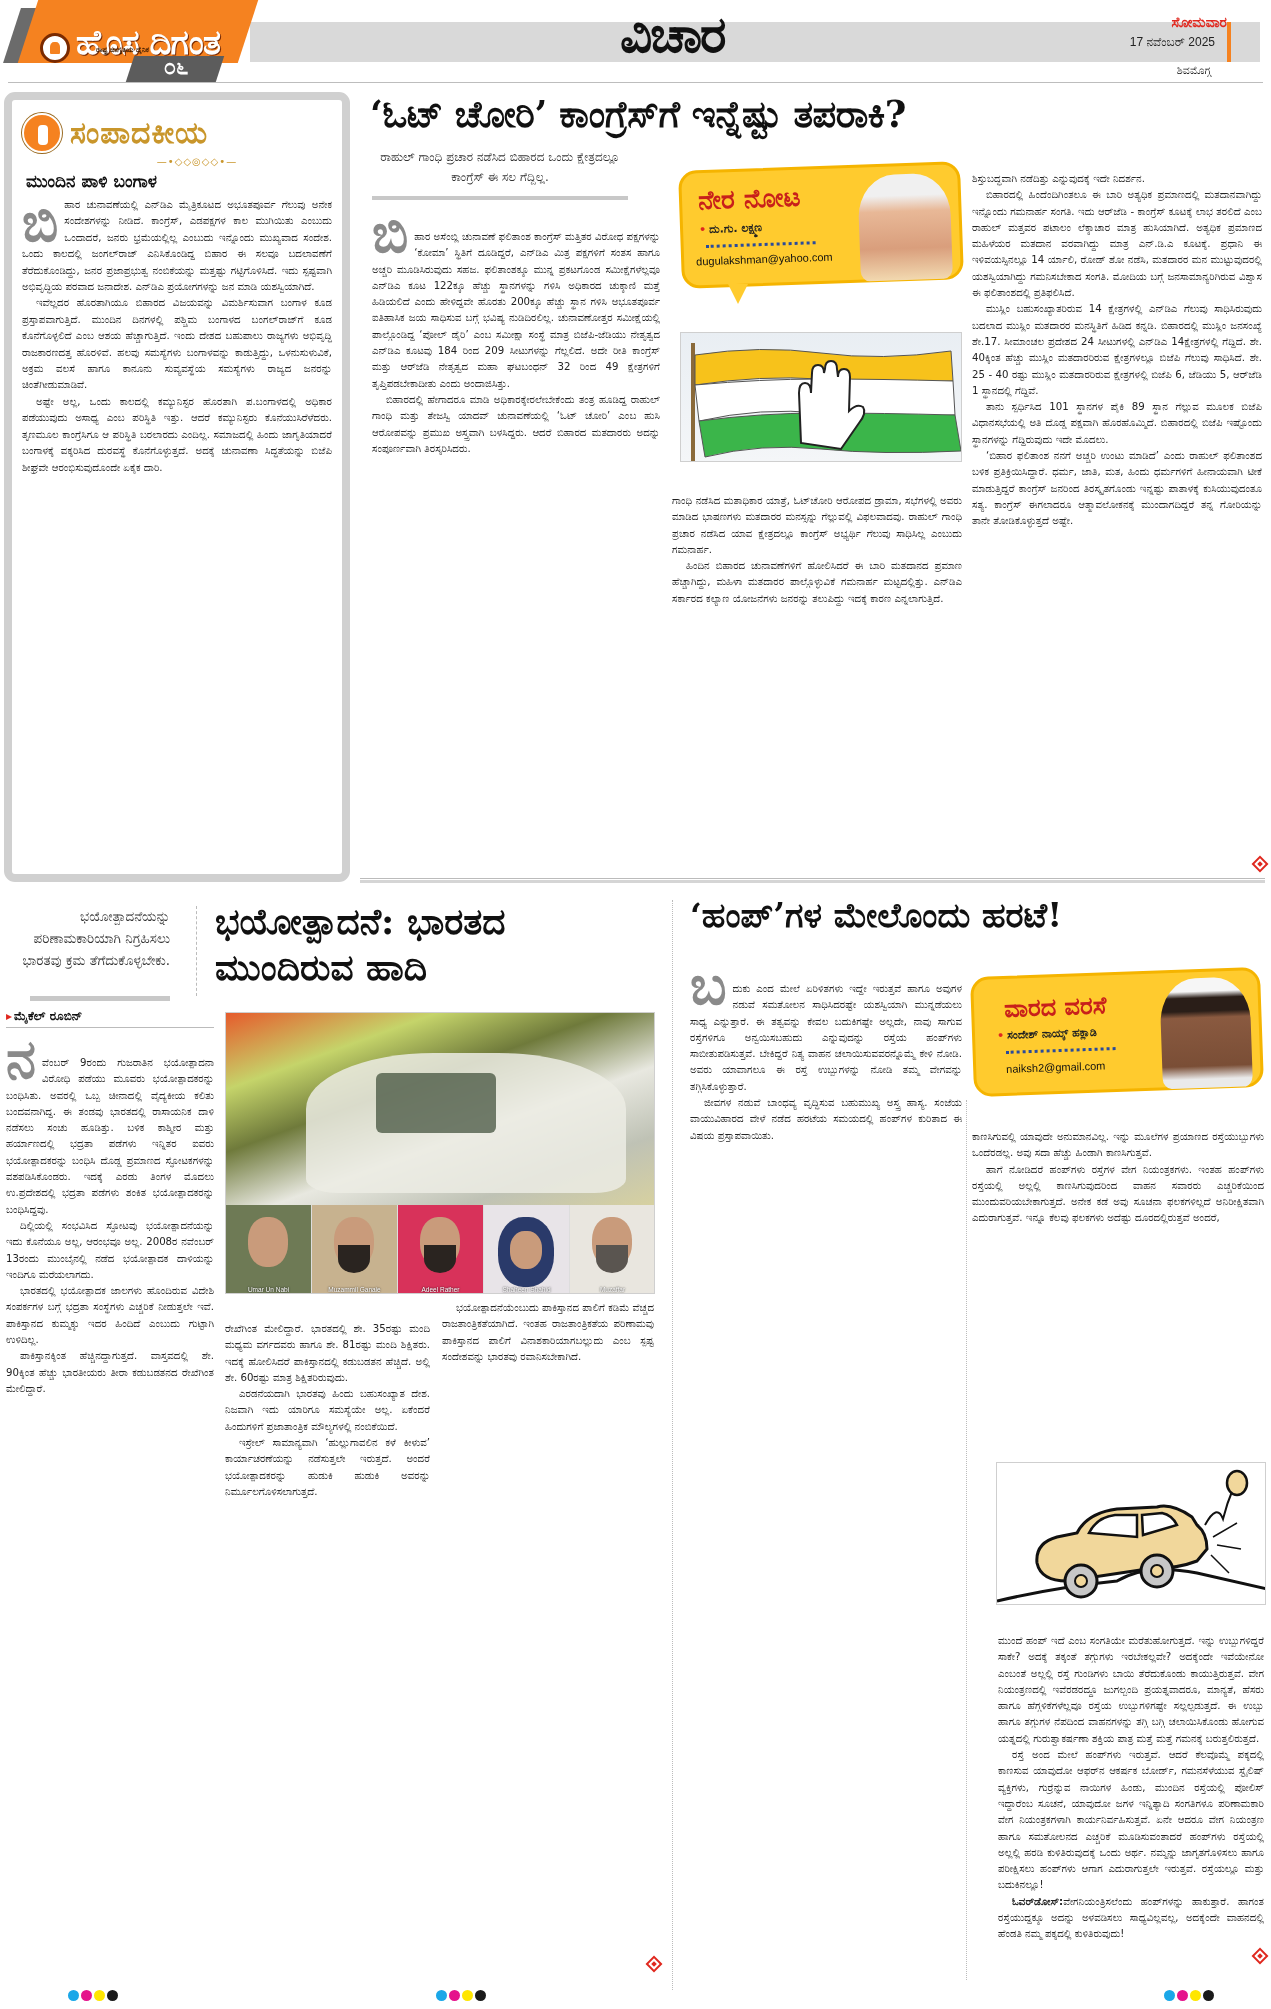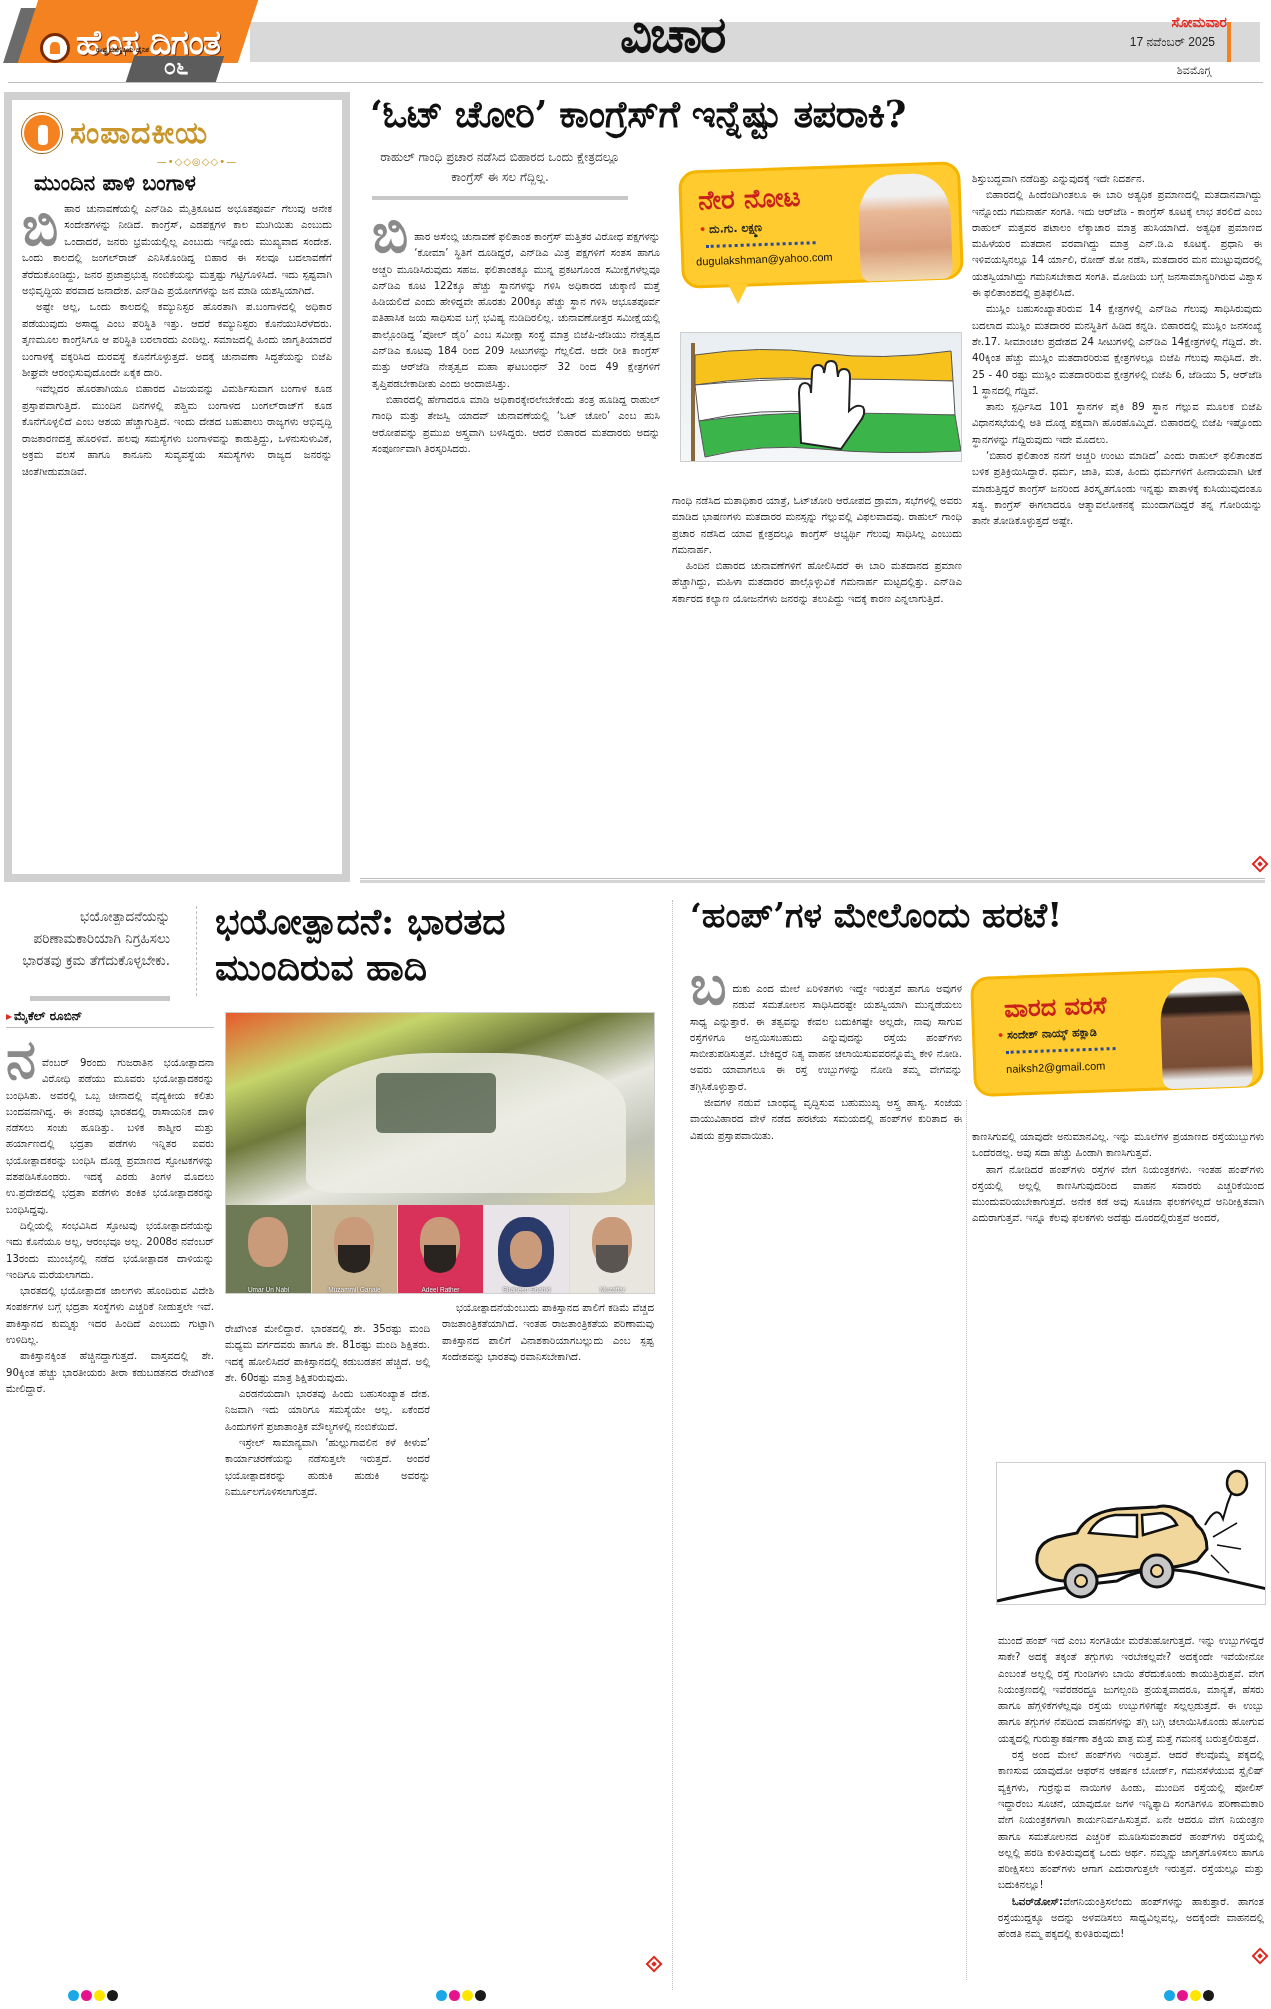--- a/index.html
+++ b/index.html
@@ -19,27 +19,27 @@
   .mast-page-badge { position: absolute; left: 130px; top: 56px; width: 90px; height: 26px; background: #5c5c5c; transform: skewX(-18deg); }
   .mast-page-num { position: absolute; left: 148px; top: 54px; width: 56px; text-align: center; color: #fff; font-size: 22px; font-weight: bold; }
   .mast-section { position: absolute; left: 620px; top: 6px; font-size: 50px; font-weight: bold; color: #111; letter-spacing: -2px; font-family: "DejaVu Sans", sans-serif; }
   .mast-day { position: absolute; right: 44px; top: 14px; color: #e0281f; font-size: 14px; font-weight: bold; text-align: right; }
   .mast-date { position: absolute; right: 56px; top: 35px; color: #222; font-size: 12px; text-align: right; font-family: "Liberation Sans", sans-serif; }
   .mast-city { position: absolute; right: 60px; top: 64px; color: #222; font-size: 11px; text-align: right; }
   .mast-orange-tick { position: absolute; right: 40px; top: 22px; width: 4px; height: 40px; background: #f58220; }
   .mast-rule { position: absolute; left: 8px; top: 82px; width: 1255px; height: 1px; background: #bdbdbd; }
 
   
-  .editorial { position: absolute; left: 4px; top: 92px; width: 346px; height: 790px; border: 8px solid #d0d0d0; border-radius: 0; background: #fff; padding: 8px 10px; }
+  .editorial { position: absolute; left: 4px; top: 92px; width: 346px; height: 790px; border: 8px solid #d0d0d0; border-radius: 11px; background: #fff; padding: 8px 10px; }
   .ed-head { display: flex; align-items: center; height: 50px; }
   .ed-emblem { width: 40px; height: 40px; border-radius: 50%; background: #f58220; border: 2px solid #fff; box-shadow: 0 0 0 1px #9a6a20; margin-right: 8px; position: relative; }
   .ed-emblem::after { content: ""; position: absolute; left: 14px; top: 10px; width: 10px; height: 20px; background: #fff; border-radius: 4px; }
   .ed-title { font-size: 30px; font-weight: bold; color: #c9962b; letter-spacing: 1px; }
   .ed-ornament { text-align: center; color: #c9962b; font-size: 10px; letter-spacing: 1px; margin: -2px 0 4px 40px; }
-  .ed-headline { font-size: 21px; font-weight: bold; color: #111; margin: 4px 0 6px 12px; }
+  .ed-headline { font-size: 17px; font-weight: bold; color: #111; margin: 4px 0 6px 4px; }
   .ed-body { font-size: 10.2px; line-height: 16.4px; text-align: justify; color: #222; }
   .dropcap { float: left; font-size: 54px; line-height: 46px; color: #8a8a8a; font-weight: bold; margin: 2px 6px 0 0; font-family: "DejaVu Serif", serif; }
 
   
   .lead-headline { position: absolute; left: 370px; top: 92px; width: 890px; font-size: 37px; font-weight: bold; color: #111; white-space: nowrap; font-family: "DejaVu Serif", serif; letter-spacing: -0.5px; }
   .lead-deck { position: absolute; left: 370px; top: 147px; width: 260px; text-align: center; font-size: 12px; line-height: 20px; color: #333; }
   .lead-deck-rule { position: absolute; left: 372px; top: 196px; width: 256px; height: 4px; background: #c8c8c8; }
   .col { position: absolute; font-size: 10.2px; line-height: 16.3px; text-align: justify; color: #222; overflow: hidden; }
   .col p { text-indent: 14px; }
   .col p.first { text-indent: 0; margin-top: 21px; }
@@ -113,22 +113,22 @@
 <section class="editorial">
   <div class="ed-head">
     <span class="ed-emblem"></span>
     <span class="ed-title">ಸಂಪಾದಕೀಯ</span>
   </div>
   <div class="ed-ornament">—•◇◇◎◇◇•—</div>
   <h2 class="ed-headline">ಮುಂದಿನ ಪಾಳಿ ಬಂಗಾಳ</h2>
   <div class="ed-body">
     <span class="dropcap">ಬಿ</span>
     <p>ಹಾರ ಚುನಾವಣೆಯಲ್ಲಿ ಎನ್‌ಡಿಎ ಮೈತ್ರಿಕೂಟದ ಅಭೂತಪೂರ್ವ ಗೆಲುವು ಅನೇಕ ಸಂದೇಶಗಳನ್ನು ನೀಡಿದೆ. ಕಾಂಗ್ರೆಸ್, ಎಡಪಕ್ಷಗಳ ಕಾಲ ಮುಗಿಯಿತು ಎಂಬುದು ಒಂದಾದರೆ, ಜನರು ಭ್ರಮೆಯಲ್ಲಿಲ್ಲ ಎಂಬುದು ಇನ್ನೊಂದು ಮುಖ್ಯವಾದ ಸಂದೇಶ. ಒಂದು ಕಾಲದಲ್ಲಿ ಜಂಗಲ್‌ರಾಜ್ ಎನಿಸಿಕೊಂಡಿದ್ದ ಬಿಹಾರ ಈ ಸಲವೂ ಬದಲಾವಣೆಗೆ ತೆರೆದುಕೊಂಡಿದ್ದು, ಜನರ ಪ್ರಜಾಪ್ರಭುತ್ವ ನಂಬಿಕೆಯನ್ನು ಮತ್ತಷ್ಟು ಗಟ್ಟಿಗೊಳಿಸಿದೆ. ಇದು ಸ್ಪಷ್ಟವಾಗಿ ಅಭಿವೃದ್ಧಿಯ ಪರವಾದ ಜನಾದೇಶ. ಎನ್‌ಡಿಎ ಪ್ರಯೋಗಗಳನ್ನು ಜನ ಮಾಡಿ ಯಶಸ್ವಿಯಾಗಿದೆ.</p>
+    <p style="text-indent:14px">ಇವೆಲ್ಲದರ ಹೊರತಾಗಿಯೂ ಬಿಹಾರದ ವಿಜಯವನ್ನು ವಿಮರ್ಶಿಸುವಾಗ ಬಂಗಾಳ ಕೂಡ ಪ್ರಸ್ತಾಪವಾಗುತ್ತಿದೆ. ಮುಂದಿನ ದಿನಗಳಲ್ಲಿ ಪಶ್ಚಿಮ ಬಂಗಾಳದ ಬಂಗಲ್‌ರಾಜ್‌ಗೆ ಕೂಡ ಕೊನೆಗೊಳ್ಳಲಿದೆ ಎಂಬ ಆಶಯ ಹೆಚ್ಚಾಗುತ್ತಿದೆ. ಇಂದು ದೇಶದ ಬಹುಪಾಲು ರಾಜ್ಯಗಳು ಅಭಿವೃದ್ಧಿ ರಾಜಕಾರಣದತ್ತ ಹೊರಳಿವೆ. ಹಲವು ಸಮಸ್ಯೆಗಳು ಬಂಗಾಳವನ್ನು ಕಾಡುತ್ತಿದ್ದು, ಒಳನುಸುಳುವಿಕೆ, ಅಕ್ರಮ ವಲಸೆ ಹಾಗೂ ಕಾನೂನು ಸುವ್ಯವಸ್ಥೆಯ ಸಮಸ್ಯೆಗಳು ರಾಜ್ಯದ ಜನರನ್ನು ಚಿಂತೆಗೀಡುಮಾಡಿವೆ.</p>
     <p style="text-indent:14px">ಅಷ್ಟೇ ಅಲ್ಲ, ಒಂದು ಕಾಲದಲ್ಲಿ ಕಮ್ಯುನಿಸ್ಟರ ಹೊರತಾಗಿ ಪ.ಬಂಗಾಳದಲ್ಲಿ ಅಧಿಕಾರ ಪಡೆಯುವುದು ಅಸಾಧ್ಯ ಎಂಬ ಪರಿಸ್ಥಿತಿ ಇತ್ತು. ಆದರೆ ಕಮ್ಯುನಿಸ್ಟರು ಕೊನೆಯುಸಿರೆಳೆದರು. ತೃಣಮೂಲ ಕಾಂಗ್ರೆಸಿಗೂ ಆ ಪರಿಸ್ಥಿತಿ ಬರಲಾರದು ಎಂದಿಲ್ಲ. ಸಮಾಜದಲ್ಲಿ ಹಿಂದು ಜಾಗೃತಿಯಾದರೆ ಬಂಗಾಳಕ್ಕೆ ವಕ್ಕರಿಸಿದ ದುರವಸ್ಥೆ ಕೊನೆಗೊಳ್ಳುತ್ತದೆ. ಅದಕ್ಕೆ ಚುನಾವಣಾ ಸಿದ್ಧತೆಯನ್ನು ಬಿಜೆಪಿ ಶೀಘ್ರವೇ ಆರಂಭಿಸುವುದೊಂದೇ ಏಕೈಕ ದಾರಿ.</p>
-    <p style="text-indent:14px">ಇವೆಲ್ಲದರ ಹೊರತಾಗಿಯೂ ಬಿಹಾರದ ವಿಜಯವನ್ನು ವಿಮರ್ಶಿಸುವಾಗ ಬಂಗಾಳ ಕೂಡ ಪ್ರಸ್ತಾಪವಾಗುತ್ತಿದೆ. ಮುಂದಿನ ದಿನಗಳಲ್ಲಿ ಪಶ್ಚಿಮ ಬಂಗಾಳದ ಬಂಗಲ್‌ರಾಜ್‌ಗೆ ಕೂಡ ಕೊನೆಗೊಳ್ಳಲಿದೆ ಎಂಬ ಆಶಯ ಹೆಚ್ಚಾಗುತ್ತಿದೆ. ಇಂದು ದೇಶದ ಬಹುಪಾಲು ರಾಜ್ಯಗಳು ಅಭಿವೃದ್ಧಿ ರಾಜಕಾರಣದತ್ತ ಹೊರಳಿವೆ. ಹಲವು ಸಮಸ್ಯೆಗಳು ಬಂಗಾಳವನ್ನು ಕಾಡುತ್ತಿದ್ದು, ಒಳನುಸುಳುವಿಕೆ, ಅಕ್ರಮ ವಲಸೆ ಹಾಗೂ ಕಾನೂನು ಸುವ್ಯವಸ್ಥೆಯ ಸಮಸ್ಯೆಗಳು ರಾಜ್ಯದ ಜನರನ್ನು ಚಿಂತೆಗೀಡುಮಾಡಿವೆ.</p>
   </div>
 </section>
 
 <h1 class="lead-headline">‘ಓಟ್ ಚೋರಿ’ ಕಾಂಗ್ರೆಸ್‌ಗೆ ಇನ್ನೆಷ್ಟು ತಪರಾಕಿ?</h1>
 <div class="lead-deck">ರಾಹುಲ್ ಗಾಂಧಿ ಪ್ರಚಾರ ನಡೆಸಿದ ಬಿಹಾರದ ಒಂದು ಕ್ಷೇತ್ರದಲ್ಲೂ ಕಾಂಗ್ರೆಸ್ ಈ ಸಲ ಗೆದ್ದಿಲ್ಲ.</div>
 <div class="lead-deck-rule"></div>
 
 <div class="col" style="left:372px; top:208px; width:288px; height:668px;">
   <span class="dropcap">ಬಿ</span>
   <p class="first">ಹಾರ ಅಸೆಂಬ್ಲಿ ಚುನಾವಣೆ ಫಲಿತಾಂಶ ಕಾಂಗ್ರೆಸ್ ಮತ್ತಿತರ ವಿರೋಧ ಪಕ್ಷಗಳನ್ನು ‘ಕೋಮಾ’ ಸ್ಥಿತಿಗೆ ದೂಡಿದ್ದರೆ, ಎನ್‌ಡಿಎ ಮಿತ್ರ ಪಕ್ಷಗಳಿಗೆ ಸಂತಸ ಹಾಗೂ ಅಚ್ಚರಿ ಮೂಡಿಸಿರುವುದು ಸಹಜ. ಫಲಿತಾಂಶಕ್ಕೂ ಮುನ್ನ ಪ್ರಕಟಗೊಂಡ ಸಮೀಕ್ಷೆಗಳೆಲ್ಲವೂ ಎನ್‌ಡಿಎ ಕೂಟ 122ಕ್ಕೂ ಹೆಚ್ಚು ಸ್ಥಾನಗಳನ್ನು ಗಳಿಸಿ ಅಧಿಕಾರದ ಚುಕ್ಕಾಣಿ ಮತ್ತೆ ಹಿಡಿಯಲಿದೆ ಎಂದು ಹೇಳಿದ್ದವೇ ಹೊರತು 200ಕ್ಕೂ ಹೆಚ್ಚು ಸ್ಥಾನ ಗಳಿಸಿ ಅಭೂತಪೂರ್ವ ಐತಿಹಾಸಿಕ ಜಯ ಸಾಧಿಸುವ ಬಗ್ಗೆ ಭವಿಷ್ಯ ನುಡಿದಿರಲಿಲ್ಲ. ಚುನಾವಣೋತ್ತರ ಸಮೀಕ್ಷೆಯಲ್ಲಿ ಪಾಲ್ಗೊಂಡಿದ್ದ ‘ಪೋಲ್ ಡೈರಿ’ ಎಂಬ ಸಮೀಕ್ಷಾ ಸಂಸ್ಥೆ ಮಾತ್ರ ಬಿಜೆಪಿ-ಜೆಡಿಯು ನೇತೃತ್ವದ ಎನ್‌ಡಿಎ ಕೂಟವು 184 ರಿಂದ 209 ಸೀಟುಗಳನ್ನು ಗೆಲ್ಲಲಿದೆ. ಅದೇ ರೀತಿ ಕಾಂಗ್ರೆಸ್ ಮತ್ತು ಆರ್‌ಜೆಡಿ ನೇತೃತ್ವದ ಮಹಾ ಘಟಬಂಧನ್ 32 ರಿಂದ 49 ಕ್ಷೇತ್ರಗಳಿಗೆ ತೃಪ್ತಿಪಡಬೇಕಾದೀತು ಎಂದು ಅಂದಾಜಿಸಿತ್ತು.</p>

